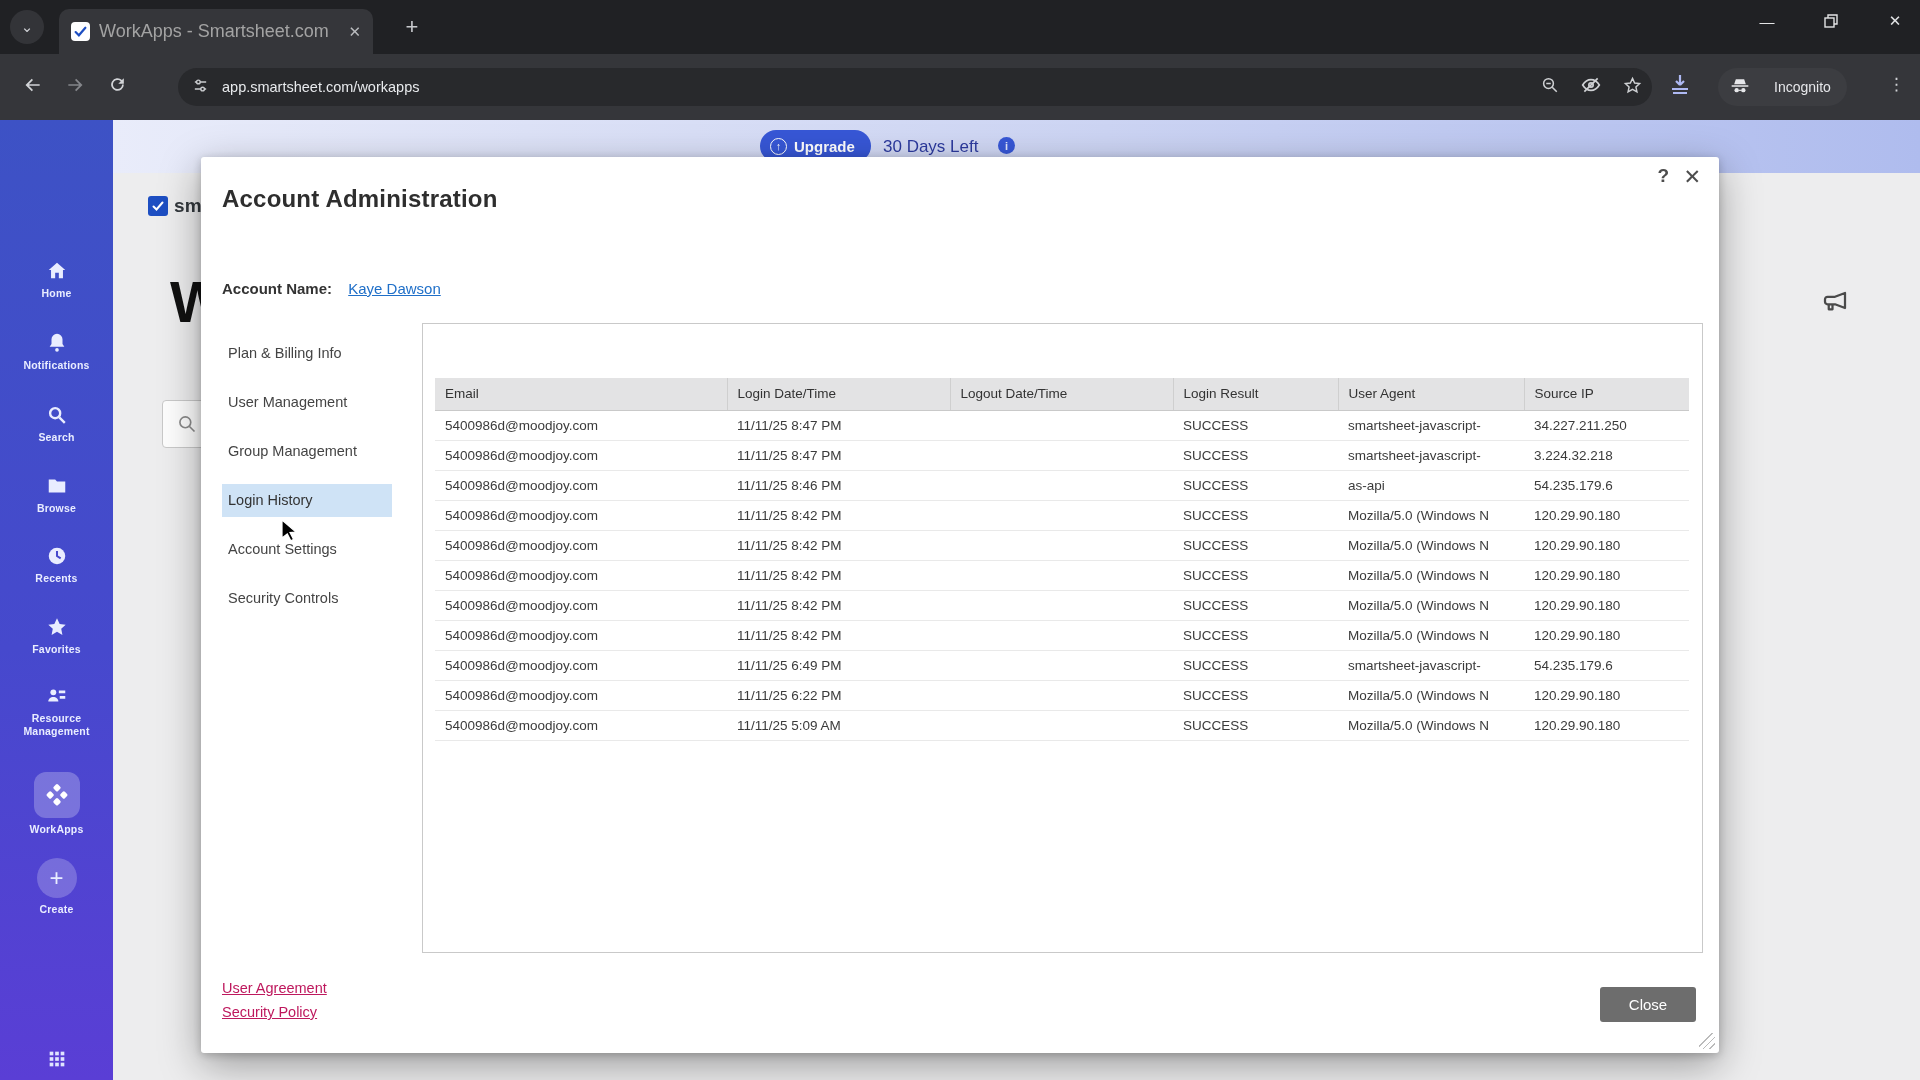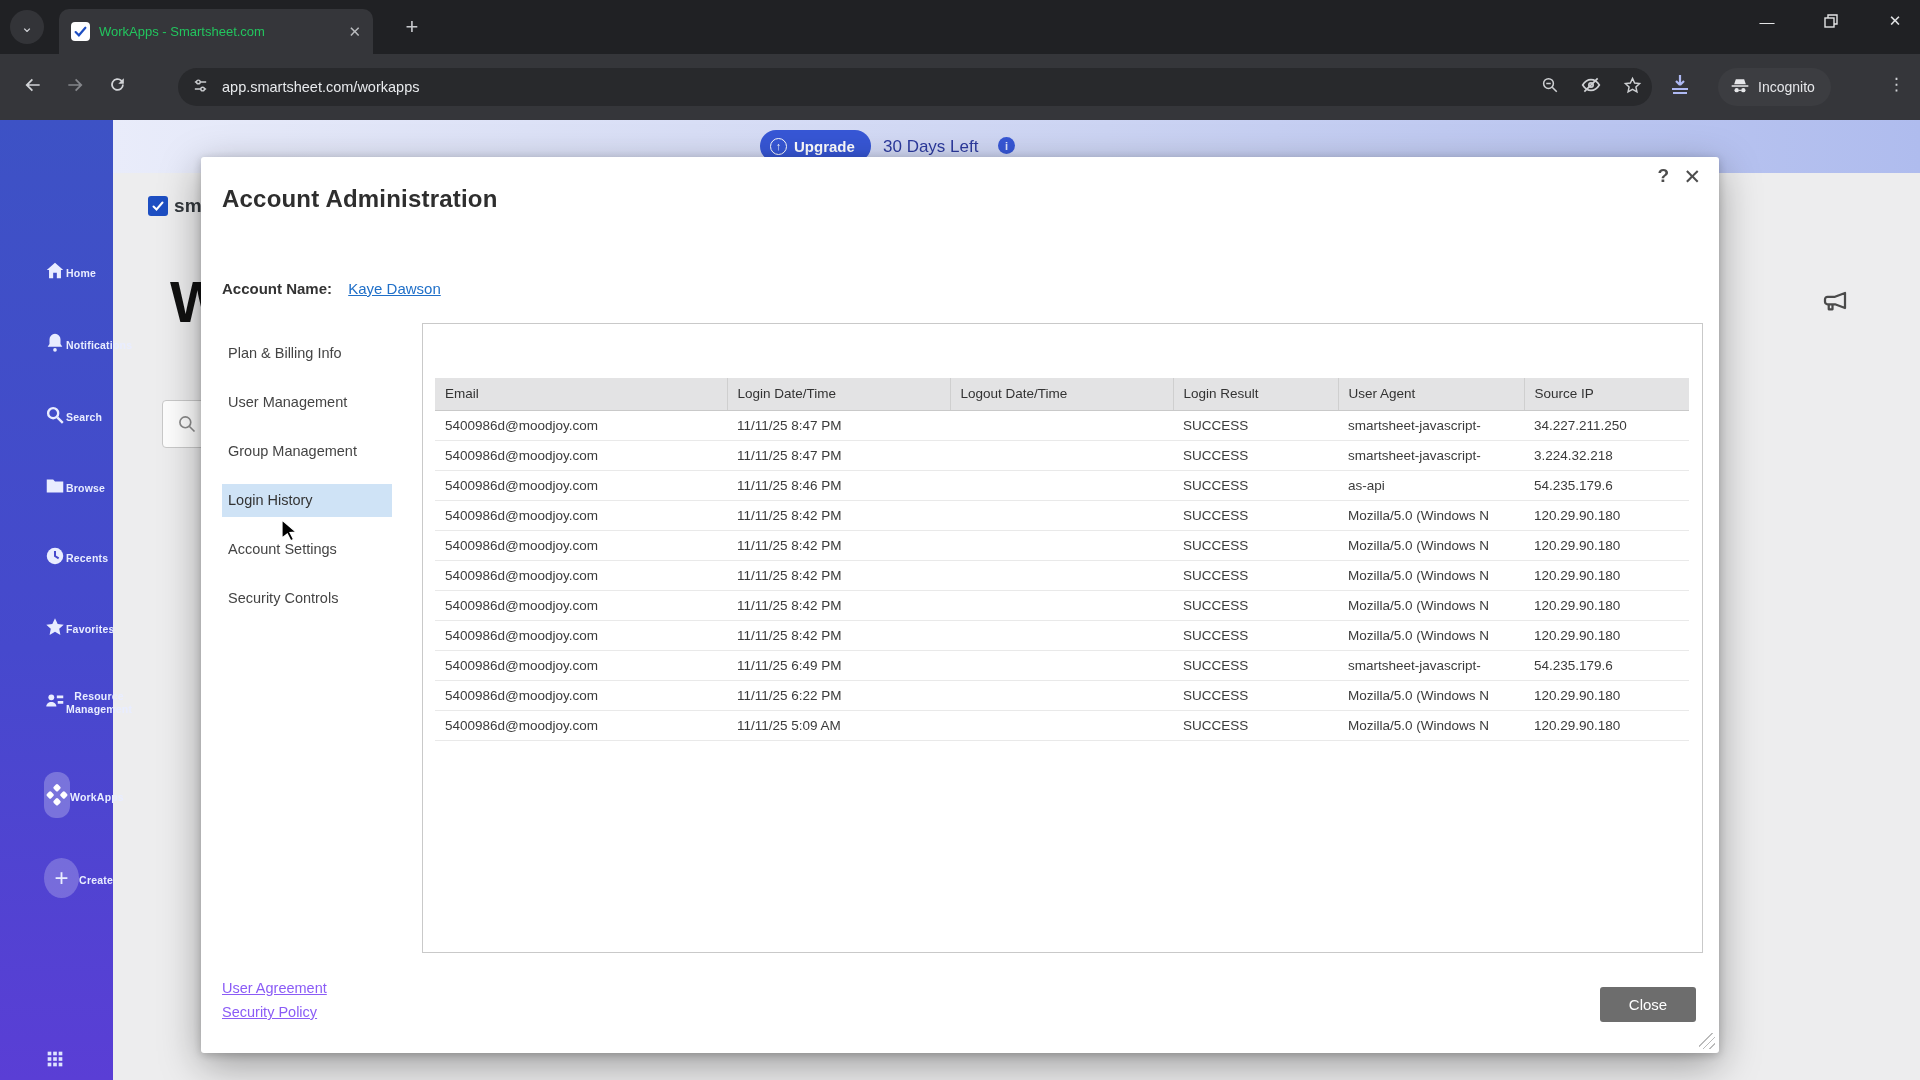--- a/index.html
+++ b/index.html
@@ -5,41 +5,41 @@
   * { margin:0; padding:0; box-sizing:border-box; }
   html,body { width:1920px; height:1080px; overflow:hidden; background:#000; }
   body { font-family:"Liberation Sans", sans-serif; position:relative; }
 
   
   .tabstrip { position:absolute; left:0; top:0; width:1920px; height:54px; background:#202124; }
   .tab-chevron { position:absolute; left:10px; top:10px; width:34px; height:34px; border-radius:50%; background:#333438; color:#cfd1d5; display:flex; align-items:center; justify-content:center; font-size:15px; }
   .tab { position:absolute; left:59px; top:9px; width:314px; height:45px; background:#35363a; border-radius:10px 10px 0 0; display:flex; align-items:center; padding:0 12px; }
   .favicon { width:19px; height:19px; background:#fff; border-radius:4px; display:flex; align-items:center; justify-content:center; margin-right:9px; flex:none; }
   .favicon svg { display:block; }
-  .tab-title { color:#22c55e; font-size:13px; white-space:nowrap; overflow:hidden; flex:1; }
+  .tab-title { color:#a3a3a3; font-size:18px; white-space:nowrap; overflow:hidden; flex:1; }
   .tab-close { color:#b9bbbe; font-size:15px; margin-left:8px; flex:none; }
   .newtab { position:absolute; left:398px; top:13px; width:28px; height:28px; color:#c7c9cd; font-size:22px; display:flex; align-items:center; justify-content:center; }
   .wincontrols { position:absolute; right:8px; top:6px; display:flex; gap:30px; color:#e3e4e6; }
   .winbtn { width:34px; height:30px; display:flex; align-items:center; justify-content:center; font-size:15px; }
 
   .toolbar { position:absolute; left:0; top:54px; width:1920px; height:66px; background:#35363a; display:flex; align-items:center; }
   .navicon { color:#d2d4d7; width:42px; text-align:center; font-size:19px; }
   .navicon.dim { color:#84868a; }
   .omnibox { position:absolute; left:178px; top:14px; width:1474px; height:38px; background:#28292c; border-radius:19px; display:flex; align-items:center; color:#e6e7ea; }
   .tune-wrap { width:44px; text-align:center; color:#c9cbce; }
   .url-text { font-size:14.5px; color:#e8eaed; }
   .omni-right { position:absolute; right:10px; top:0; height:38px; display:flex; align-items:center; gap:22px; color:#cfd1d4; }
   .dl-icon { position:absolute; left:1668px; top:18px; color:#aeb9f3; }
-  .incog-pill { position:absolute; left:1718px; top:14px; height:38px; background:#3c3d41; border-radius:19px; display:flex; align-items:center; padding:0 16px 0 12px; gap:8px; color:#e6e7ea; font-size:14px; }
+  .incog-pill { position:absolute; left:1718px; top:14px; height:38px; background:#3c3d41; border-radius:19px; display:flex; align-items:center; padding:0 16px 0 12px; gap:24px; color:#e6e7ea; font-size:14px; }
   .kebab { position:absolute; left:1888px; top:20px; color:#cfd1d4; font-size:17px; }
 
   
   .appbg { position:absolute; left:113px; top:120px; width:1807px; height:960px; background:#ededee; }
   .sidebar { position:absolute; left:0; top:120px; width:113px; height:960px; background:linear-gradient(180deg,#3d52c5 0%,#4649cd 55%,#5a3ed5 100%); }
-  .side-item { position:absolute; left:0; width:113px; display:flex; flex-direction:row; align-items:center; color:#e9edff;padding-left:44px; }
+  .side-item { position:absolute; left:0; width:113px; display:flex; flex-direction:column; align-items:center; color:#e9edff; }
   .side-item svg { display:block; }
   .side-label { font-size:10.5px; font-weight:700; margin-top:5px; text-align:center; line-height:1.25; letter-spacing:.2px; }
   .wa-tile { width:46px; height:46px; border-radius:12px; background:rgba(255,255,255,0.25); display:flex; align-items:center; justify-content:center; }
   .create-circ { width:40px; height:40px; border-radius:50%; background:rgba(255,255,255,0.22); display:flex; align-items:center; justify-content:center; font-size:24px; font-weight:300; }
 
   
   .banner { position:absolute; left:113px; top:120px; width:1807px; height:53px; background:linear-gradient(90deg,#e9ecfa 0%,#ccd4f3 55%,#afbcee 100%); display:flex; align-items:center; }
   .banner-msg { position:absolute; left:50px; top:13px; font-size:19px; font-weight:700; color:#2c3a9e; }
   .upg-btn { position:absolute; left:647px; top:10px; height:32px; background:#3757d6; color:#fff; border-radius:16px; display:flex; align-items:center; gap:7px; padding:0 16px 0 10px; font-size:15px; font-weight:700; }
   .upg-circ { width:17px; height:17px; border-radius:50%; border:1.7px solid #fff; display:flex; align-items:center; justify-content:center; font-size:11px; }
@@ -66,21 +66,21 @@
   .mnav-item { height:33px; line-height:33px; padding-left:6px; font-size:14.5px; color:#444; margin-bottom:16px; white-space:nowrap; }
   .mnav-item.sel { background:#cfe3f6; color:#333; }
   .content-box { position:absolute; left:221px; top:166px; width:1281px; height:630px; border:1px solid #c9c9c9; background:#fff; }
   .intro { position:absolute; left:15px; top:14px; font-size:14.5px; color:#333; }
   .intro a { color:#1f6fc8; text-decoration:underline; }
   .lh-table { position:absolute; left:12px; top:54px; width:1254px; border-collapse:collapse; table-layout:fixed; font-size:13.5px; color:#3b3b3b; }
   .lh-table th { background:#e3e3e4; font-weight:400; text-align:left; height:32px; padding:5px 10px; border-right:1px solid #cfcfcf; border-bottom:1px solid #c9c9c9; color:#333; overflow:hidden; white-space:nowrap; }
   .lh-table th:last-child { border-right:none; }
   .lh-table td { height:30px; padding:0 10px; border-bottom:1px solid #e9e9e9; overflow:hidden; white-space:nowrap; }
   .mfooter-links { position:absolute; left:21px; top:823px; font-size:14.5px; }
-  .mfooter-links a { display:block; color:#8b5cf6; margin-bottom:8px; }
+  .mfooter-links a { display:block; color:#be185d; margin-bottom:8px; }
   .close-btn { position:absolute; left:1399px; top:830px; width:96px; height:35px; background:#6d6d6d; border:none; border-radius:3px; color:#fff; font-size:15px; font-family:"Liberation Sans",sans-serif; }
   .resize-grip { position:absolute; right:4px; bottom:4px; width:16px; height:16px;
     background:linear-gradient(135deg, transparent 0 40%, #bbb 40% 45%, transparent 45% 60%, #bbb 60% 65%, transparent 65% 80%, #bbb 80% 85%, transparent 85%); }
 
   .cursor { position:absolute; left:278px; top:518px; z-index:50; }
 </style>
 </head>
 <body>
 
 <div class="tabstrip">

